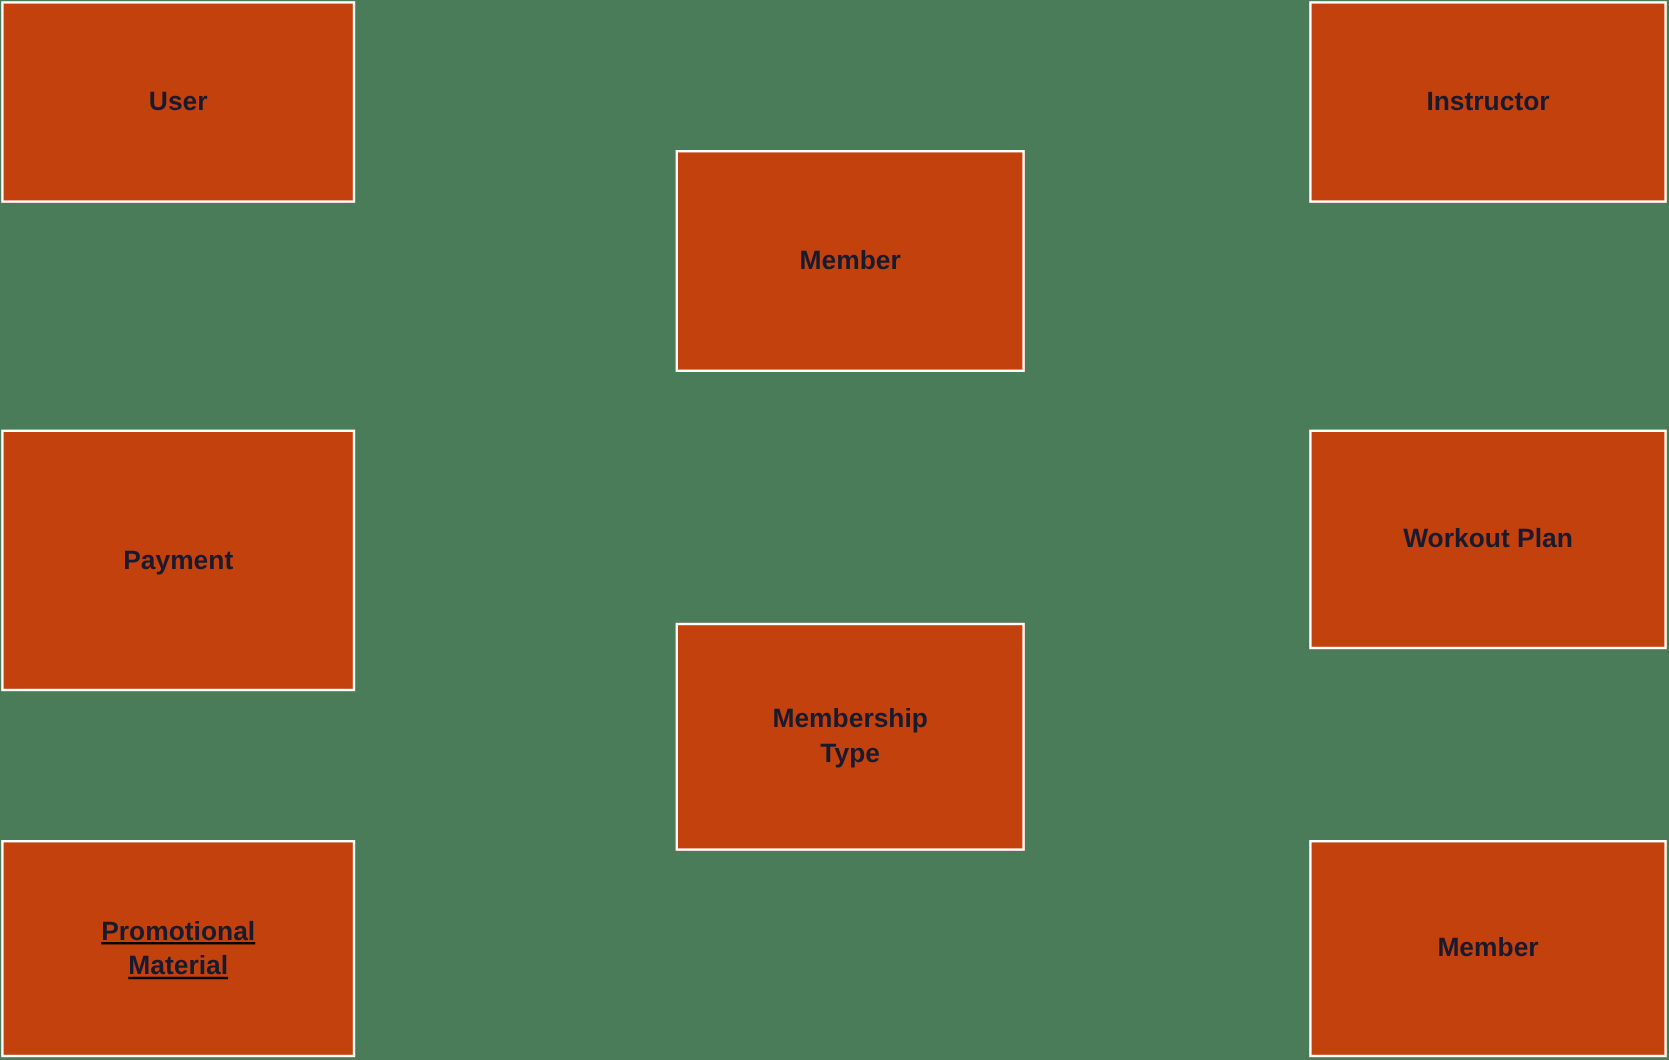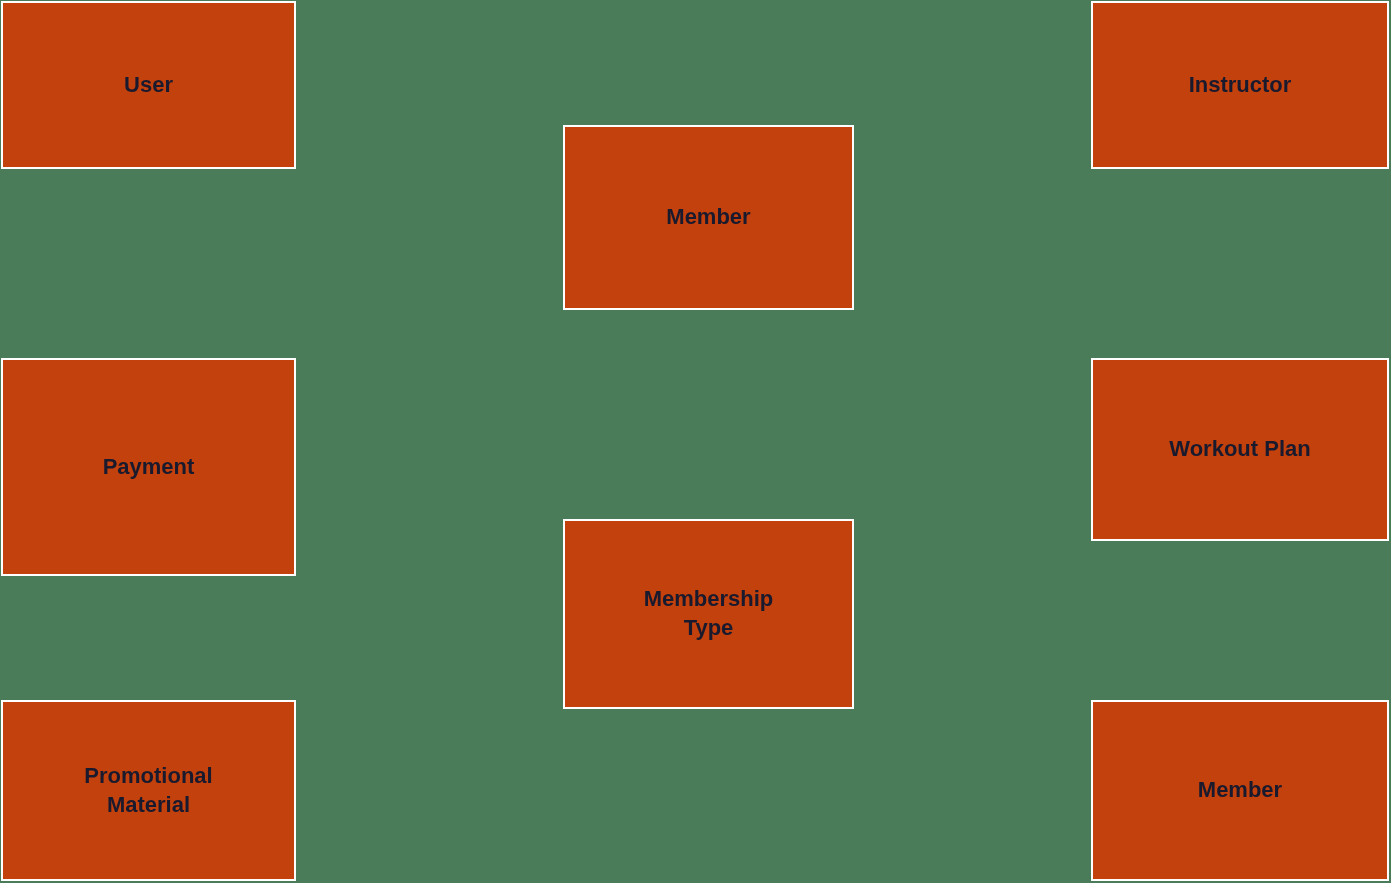--- a/index.html
+++ b/index.html
@@ -79,20 +79,21 @@
       height: 190px;
       margin-top: 20px;
     }
 
     
     #card-promotional-material {
       left: 1px;
       top: 700px;
       width: 295px;
       height: 181px;
+      text-decoration: underline;
     }
 
     
     #card-workout {
       left: 1091px;
       top: 700px;
       width: 298px;
       height: 181px;
     }
   </style>

